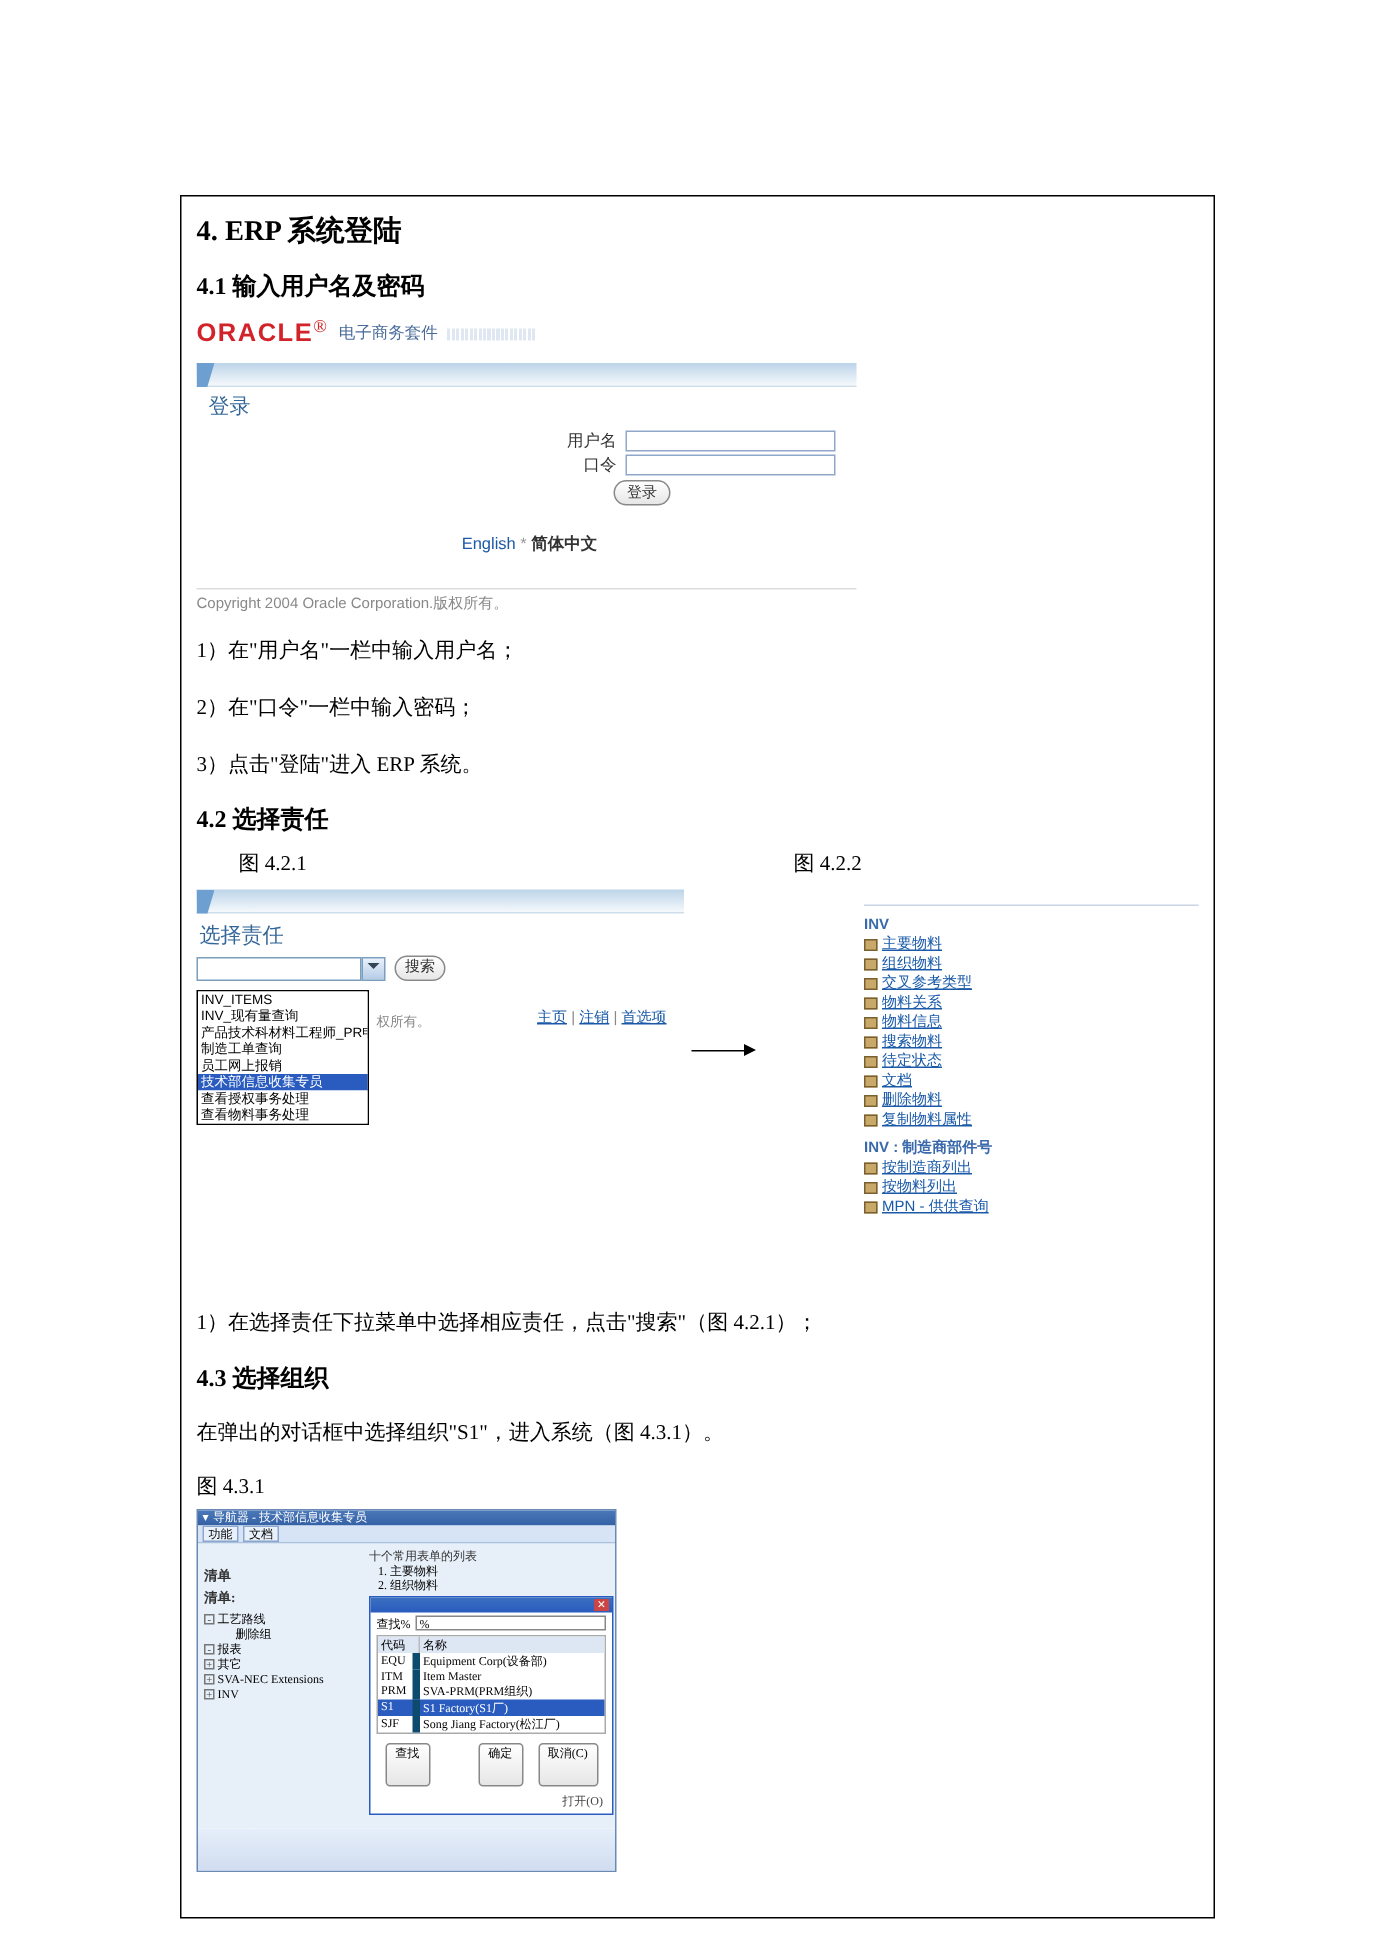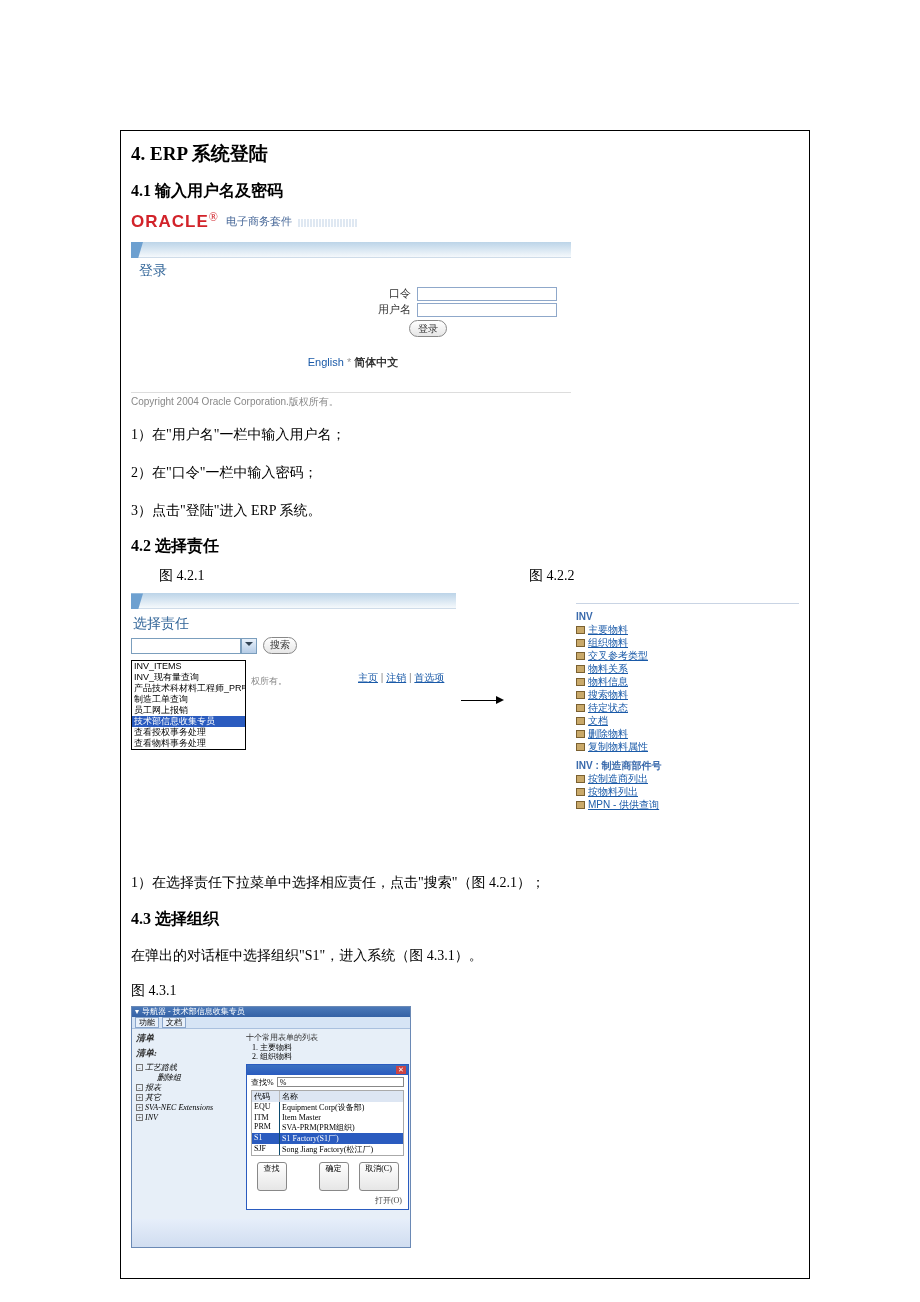--- a/index.html
+++ b/index.html
@@ -59,40 +59,40 @@
     .tree .lnk { color: #1a5aa8; text-decoration: underline; }
     .sep-top { height: 1px; background: #c9d4e4; margin: 0 0 6px 100px; }
 
     
     .fig431 { width: 280px; border: 1px solid #6a89b5; margin-top: 4px; font-family: Tahoma, "SimSun"; font-size: 9px; }
     .f431-title { height: 10px; background: linear-gradient(to bottom, #4a78b8, #3461a5); color: #fff; font-size: 8px; padding: 0 3px; display: flex; align-items: center; }
     .f431-title .tx { flex: 1; }
     .f431-toolbar { height: 12px; background: #d6e4f5; border-bottom: 1px solid #a9c0de; display: flex; align-items: center; gap: 3px; padding: 0 3px; }
     .f431-toolbar .btn { padding: 0 3px; background: #e8f0fa; border: 1px solid #8aa6cc; font-size: 8px; line-height: 9px; }
     .f431-body { display: flex; background: #e7eff8; }
-    .f431-left { width: 110px; padding: 3px 4px; font-style: italic; }
+    .f431-left { width: 110px; padding: 15px 4px; }
     .f431-left .lbl { color: #333; font-weight: bold; }
     .f431-tree { margin-top: 3px; font-size: 8px; line-height: 10px; }
     .f431-tree .node { display: flex; align-items: center; gap: 2px; }
     .f431-tree .plus { width: 7px; height: 7px; border: 1px solid #777; text-align: center; line-height: 6px; font-size: 7px; color: #444; }
     .f431-tree .sub { padding-left: 10px; }
     .f431-right { flex: 1; padding: 3px 4px; }
     .f431-right .hdr-line { font-size: 8px; color: #333; }
     .f431-right .sub-list { padding-left: 6px; font-size: 8px; line-height: 9px; }
     .f431-dialog { margin: 3px -3px 6px 0; border: 1px solid #2a5bbf; background: #fff; }
     .f431-dialog .dtitle { height: 10px; background: linear-gradient(to bottom, #3a70c0, #2a5bbf); display: flex; justify-content: flex-end; padding-right: 2px; }
     .f431-dialog .dtitle .x { width: 10px; height: 8px; background: #c44; font-size: 7px; color: #fff; text-align: center; line-height: 8px; margin-top: 1px; }
     .f431-dialog .find-row { display: flex; align-items: center; gap: 3px; padding: 2px 4px; font-size: 8px; }
     .f431-dialog .find-row .finp { flex: 1; height: 10px; border: 1px solid #888; background: #fff; padding: 0 2px; }
     .f431-table { margin: 0 4px; border: 1px solid #aaa; font-size: 8px; }
     .f431-table .thead { display: flex; background: #dde6f3; }
     .f431-table .thead .c1 { width: 28px; padding: 0 2px; border-right: 1px solid #bbb; }
     .f431-table .thead .c2 { flex: 1; padding: 0 2px; }
     .f431-table .trow { display: flex; }
-    .f431-table .trow .c1 { width: 28px; padding: 0 2px; border-right: 1px solid #0c4a6e; }
+    .f431-table .trow .c1 { width: 28px; padding: 0 2px; border-right: 5px solid #0c4a6e; }
     .f431-table .trow .c2 { flex: 1; padding: 0 2px; white-space: nowrap; overflow: hidden; }
     .f431-table .trow.sel { background: #2a5bbf; color: #fff; }
     .f431-btnrow { display: flex; justify-content: center; gap: 10px; padding: 6px 0 4px 0; }
     .rbtn { width: 30px; height: 29px; border: 1px solid #888; border-radius: 3px; background: linear-gradient(to bottom, #fff, #e6e6e6); font-size: 8px; text-align: center; line-height: 11px; }
     .f431-status { text-align: right; padding: 0 6px 3px 0; font-size: 8px; color: #444; margin-left: 32px; }
     .f431-bottom { height: 28px; background: linear-gradient(to bottom, #e6eefa, #d0ddf0); }
   </style>
 </head>
 <body>
 
@@ -106,25 +106,25 @@
     <div style="width:440px;">
       <div>
         <span class="oracle-logo">ORACLE</span><span style="color:#d2232a;font-size:12px;position:relative;top:-6px;">®</span>
         <span class="ebs-label">电子商务套件</span>
         <span class="ebs-bar"></span>
       </div>
       <div class="grad-shelf"><span class="grad-tab"></span></div>
       <div class="login-section">
         <div class="login-title">登录</div>
         <div class="form-row">
+          <span class="lbl">用户名</span>
+          <div class="inp"></div>
+        </div>
+        <div class="form-row">
           <span class="lbl">口令</span>
-          <div class="inp"></div>
-        </div>
-        <div class="form-row">
-          <span class="lbl">用户名</span>
           <div class="inp"></div>
         </div>
         <div class="form-row" style="justify-content:flex-start;margin-top:3px;">
           <div class="login-btn">登录</div>
         </div>
         <div class="lang-row">
           <span class="en">English</span>
           <span class="sep"> * </span>
           <span class="zh">简体中文</span>
         </div>

